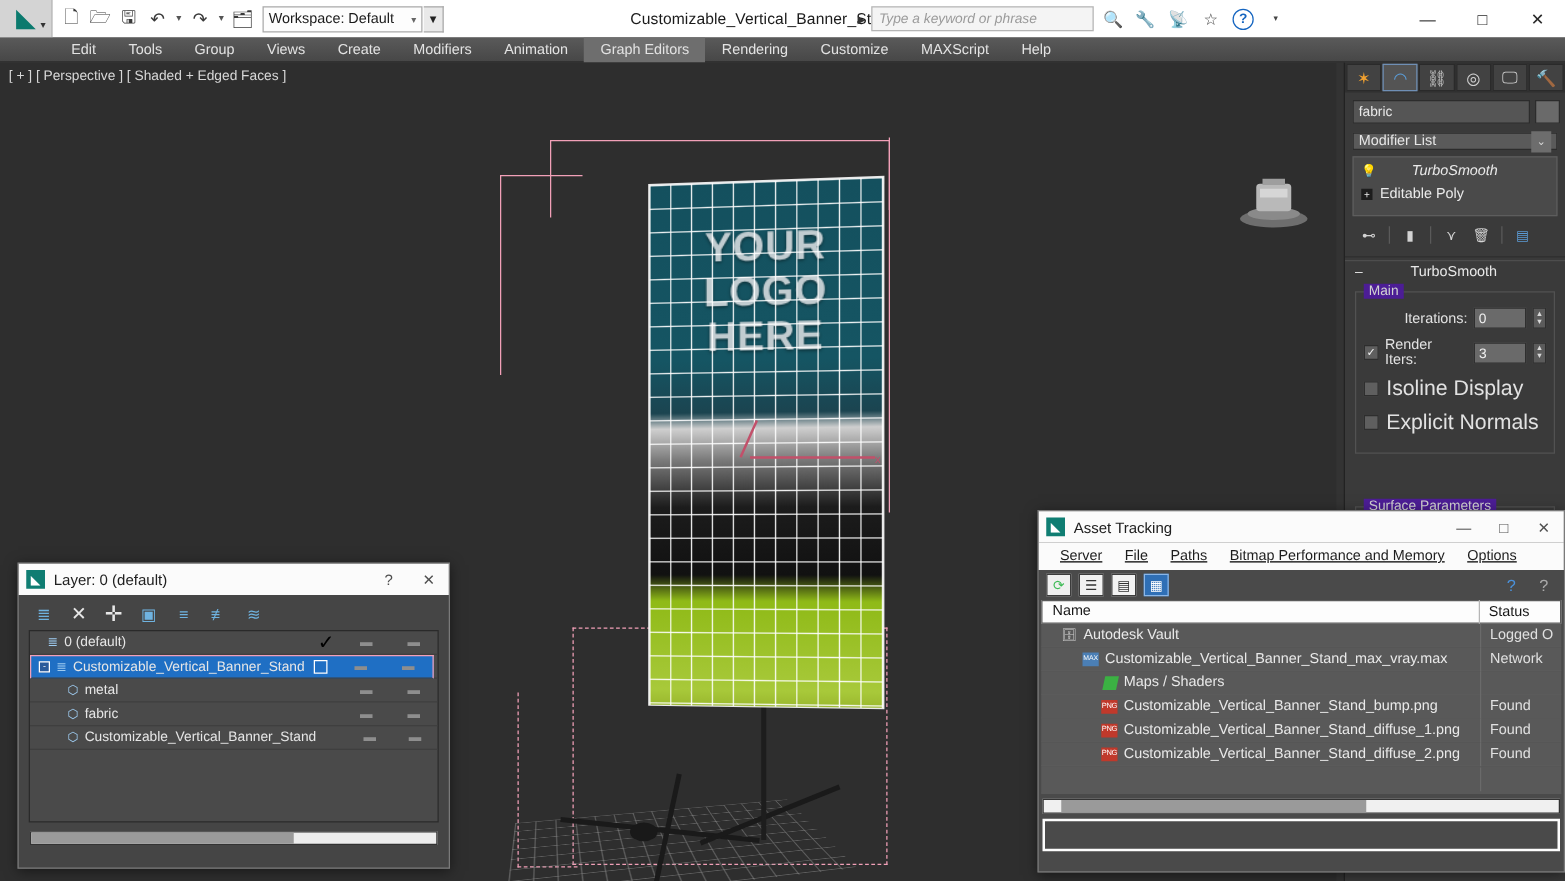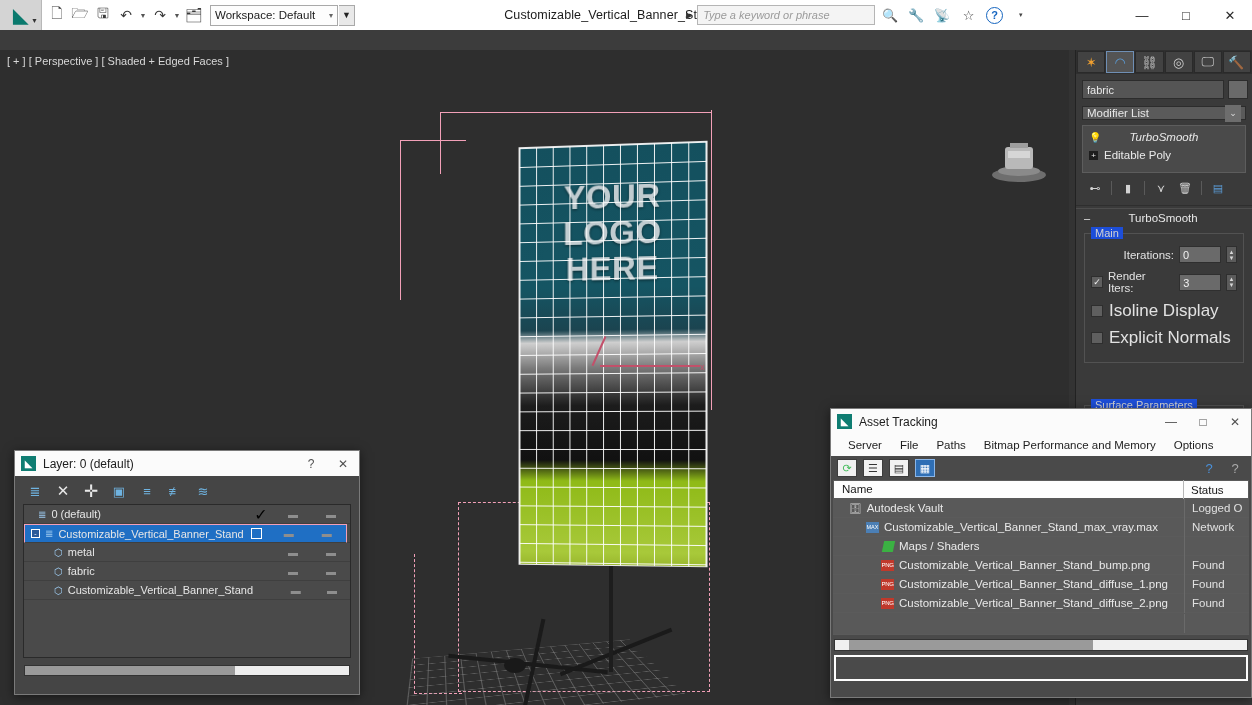--- a/index.html
+++ b/index.html
@@ -157,21 +157,21 @@
     display: flex; align-items: center; gap: 6px; padding: 3px 8px;
     font-size: 11.5px; color: #e8e8e8; border-top: 1px solid #4d4d4d;
   }
   .rollout-hdr .minus { font-size: 11px; }
   .rollout-hdr .ttl { flex: 1; text-align: center; padding-right: 14px; }
   .group {
     margin: 6px 8px; border: 1px solid #525252; padding: 12px 6px 7px 6px;
     position: relative;
   }
   .group > .gtitle {
-    position: absolute; top: -7px; left: 6px; background: #1d4ed8;
+    position: absolute; top: -7px; left: 6px; background: #4c1d95;
     padding: 0 4px; font-size: 11px; color: #d2d2d2;
   }
   .prow { display: flex; align-items: center; margin-bottom: 7px; gap: 5px; }
   .prow .plabel { font-size: 11.5px; color: #e2e2e2; margin-left: auto; }
   .spin {
     width: 42px; height: 17px; background: #6a6a6a; border: 1px solid #2f2f2f;
     font-size: 11px; color: #f0f0f0; padding: 0 3px; line-height: 16px;
   }
   .spinarrows {
     width: 11px; height: 17px; background: #5b5b5b; border: 1px solid #2f2f2f;
@@ -217,21 +217,21 @@
   .indent1 { padding-left: 14px; }
   .indent2 { padding-left: 30px; }
   .layer-scroll { margin: 7px 9px; height: 11px; background: #ededed; border: 1px solid #333; }
   .layer-scroll .thumb { width: 210px; height: 9px; background: #9a9a9a; }
 
   
   .assetdlg {
     position: absolute; left: 830px; top: 408px; width: 422px; height: 290px;
     background: #4a4a4a; border: 1px solid #7a7a7a; box-shadow: 0 2px 10px rgba(0,0,0,.5);
   }
-  .at-menu { height: 22px; background: #fbfbfb; display: flex; align-items: center; padding-left: 8px; gap: 0; }
+  .at-menu { height: 22px; background: #fbfbfb; display: flex; align-items: center; padding-left: 8px; gap: 0; text-decoration: underline; }
   .at-menu .mi { font-size: 11.5px; color: #1d1d1d; padding: 0 9px; }
   .at-toolbar { height: 24px; background: #4a4a4a; display: flex; align-items: center; padding: 0 6px; gap: 6px; }
   .atb { width: 20px; height: 18px; display: flex; align-items: center; justify-content: center; font-size: 11px; color: #ddd; background: #5a5a5a; border: 1px solid #3c3c3c; }
   .atb.green { color: #3cba54; background:#f0f0f0; }
   .atb.white { background: #f2f2f2; color: #333; }
   .atb.active { background: #2f6fb5; color: #fff; border-color:#8ab6e8; }
   .atb.help { background: none; border: none; color: #4a90d9; font-size: 13px; }
   .at-grid { margin: 0 2px; }
   .at-hdr { display: flex; background: #fdfdfd; height: 19px; align-items: center; border: 1px solid #5a5a5a; }
   .at-hdr .n { flex: 1; padding-left: 8px; font-size: 11.5px; color: #161616; border-right: 1px solid #b6b6b6; height: 19px; line-height: 18px;}
@@ -293,20 +293,34 @@
       <div class="ticon" style="font-size:7px;">▾</div>
     </div>
 
     <div class="wctrl">
       <div class="wbtn">—</div>
       <div class="wbtn">□</div>
       <div class="wbtn">✕</div>
     </div>
   </div>
 
+  <div class="menubar">
+    <div class="menuitem">Edit</div>
+    <div class="menuitem">Tools</div>
+    <div class="menuitem">Group</div>
+    <div class="menuitem">Views</div>
+    <div class="menuitem">Create</div>
+    <div class="menuitem">Modifiers</div>
+    <div class="menuitem">Animation</div>
+    <div class="menuitem hl">Graph Editors</div>
+    <div class="menuitem">Rendering</div>
+    <div class="menuitem">Customize</div>
+    <div class="menuitem">MAXScript</div>
+    <div class="menuitem">Help</div>
+  </div>
 
   <div class="viewport">
     <div class="vp-label">[ + ] [ Perspective ] [ Shaded + Edged Faces ]</div>
 
 
     <div class="sel" style="left:440px; top:62px; width:272px; height:2px; border-width:1px 0 0 0;"></div>
     <div class="sel" style="left:440px; top:62px; width:2px; height:62px; border-width:0 0 0 1px;"></div>
     <div class="sel" style="left:710px; top:62px; width:2px; height:56px; border-width:0 1px 0 0;"></div>
     <div class="sel" style="left:400px; top:90px; width:2px; height:160px; border-width:0 0 0 1px;"></div>
     <div class="sel" style="left:400px; top:90px; width:66px; height:2px; border-width:1px 0 0 0;"></div>

